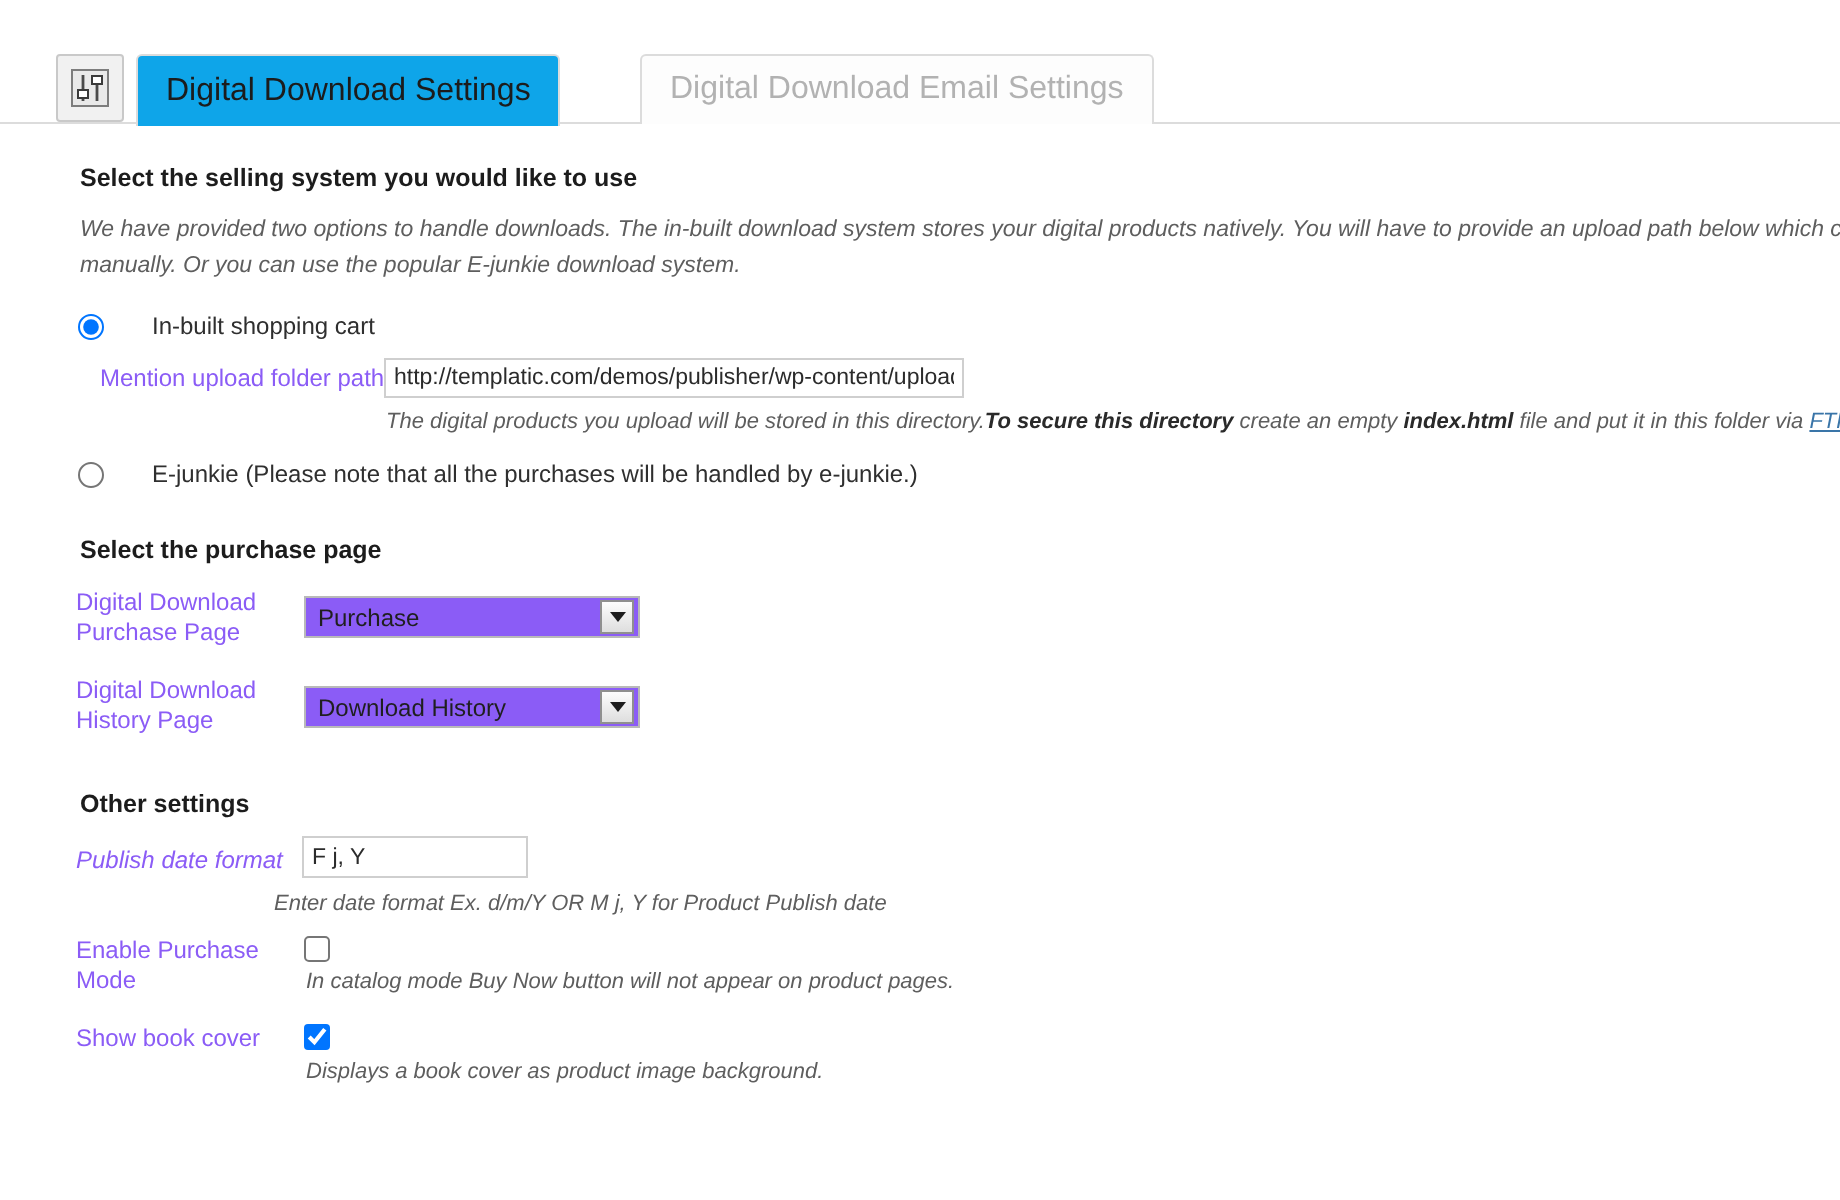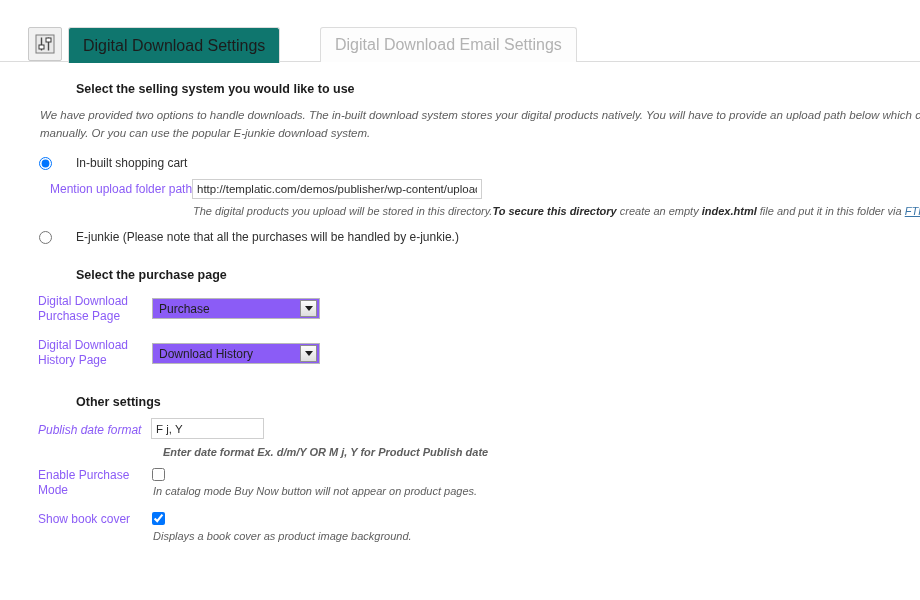--- a/index.html
+++ b/index.html
@@ -52,21 +52,21 @@
     display: flex;
     align-items: center;
     padding: 0 14px;
     font-size: 16px;
     line-height: 1;
     white-space: nowrap;
     border-radius: 3px 3px 0 0;
   }
   .tab.active {
     left: 68px;
-    background: #0f766e;
+    background: #0ea5e9;
     color: #1c1c1c;
     height: 36px;
     z-index: 3;
     align-items: center;
   }
   .tab.inactive {
     left: 293px;
     background: #fdfdfd;
     color: #b2b2b2;
     z-index: 2;
@@ -78,21 +78,20 @@
     position: absolute;
     left: 0;
     top: 62px;
     width: 920px;
   }
   .section-title {
     font-size: 12.5px;
     font-weight: bold;
     color: #1c1c1c;
     position: absolute;
-    margin-left: 36px;
   }
   .desc {
     position: absolute;
     font-style: italic;
     font-size: 11.5px;
     color: #5e5e5e;
     line-height: 18px;
     white-space: nowrap;
   }
   .helptext {
@@ -241,21 +240,21 @@
     <div class="selval">Download History</div>
     <div class="selarrow">
         <i></i>
       </div>
   </div>
 
   <div class="section-title" style="left:40px; top:333px;">Other settings</div>
 
   <div class="label" style="left:38px; top:361px;font-style:italic;">Publish date format</div>
   <input class="txtfield" style="left: 151px; top: 356px; width: 113px; height: 21px;" value="F j, Y">
-  <div class="helptext" style="left:163px; top:384px;font-weight:bold;">Enter date format Ex. d/m/Y OR M j, Y for Product Publish date</div>
+  <div class="helptext" style="left:137px; top:384px;">Enter date format Ex. d/m/Y OR M j, Y for Product Publish date</div>
 
   <div class="label" style="left:38px; top:406px;">
     <div>Enable Purchase</div>
     <div>Mode</div>
   </div>
   <input type="checkbox" style="position: absolute; left: 152px; top: 406px;">
   <div class="helptext" style="left:153px; top:423px;">In catalog mode Buy Now button will not appear on product pages.</div>
 
   <div class="label" style="left:38px; top:450px;">Show book cover</div>
   <input type="checkbox" checked="" style="position: absolute; left: 152px; top: 450px;">

